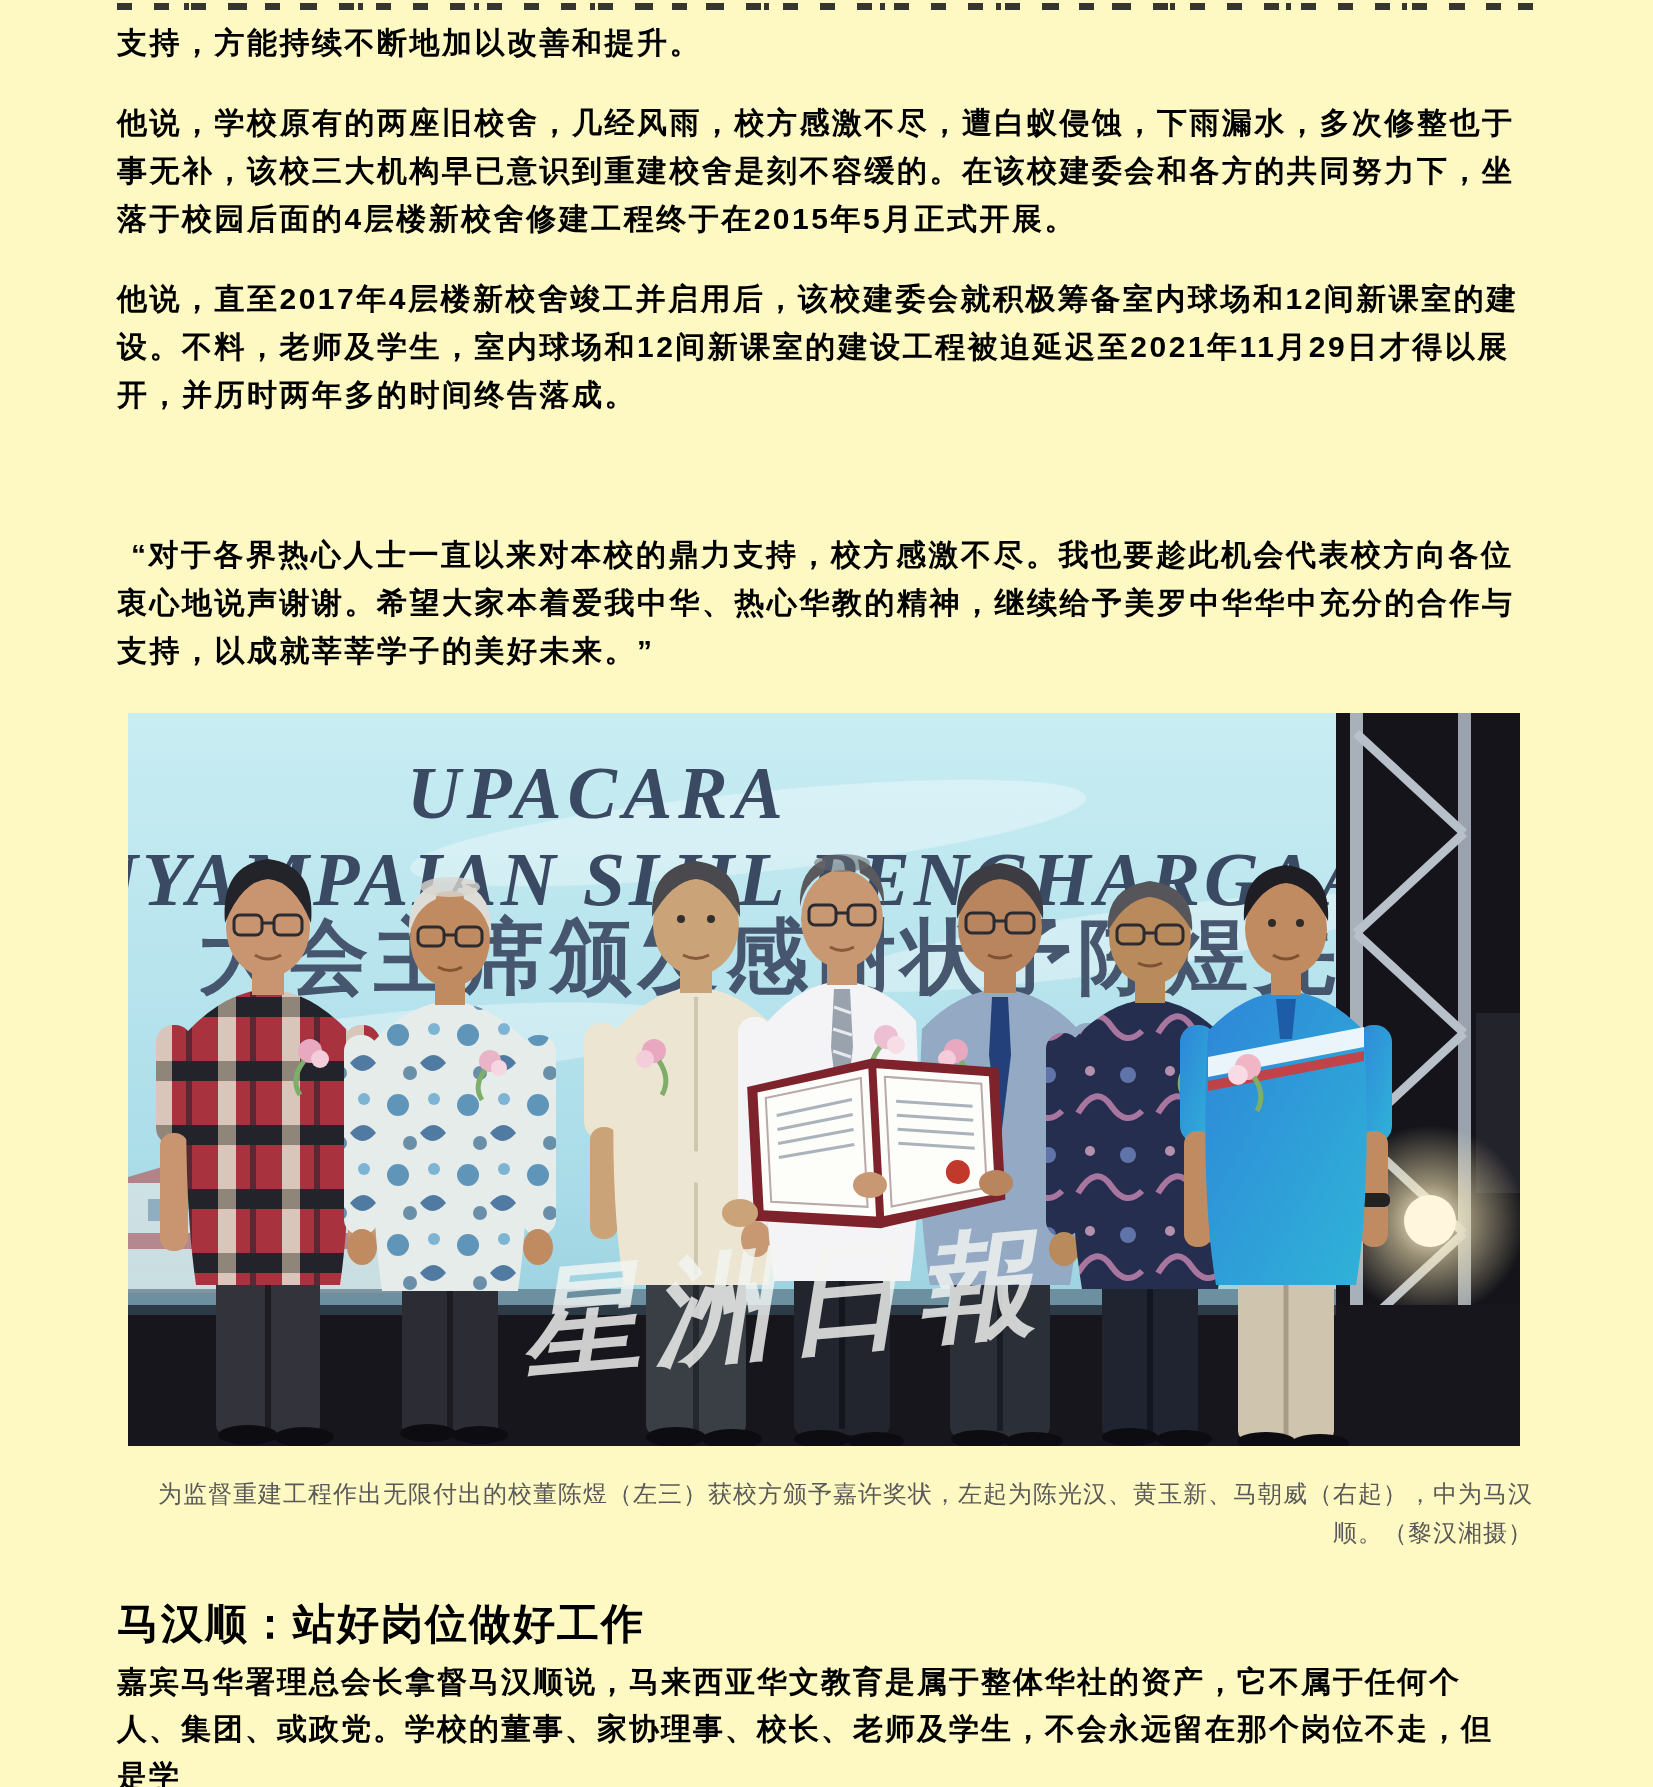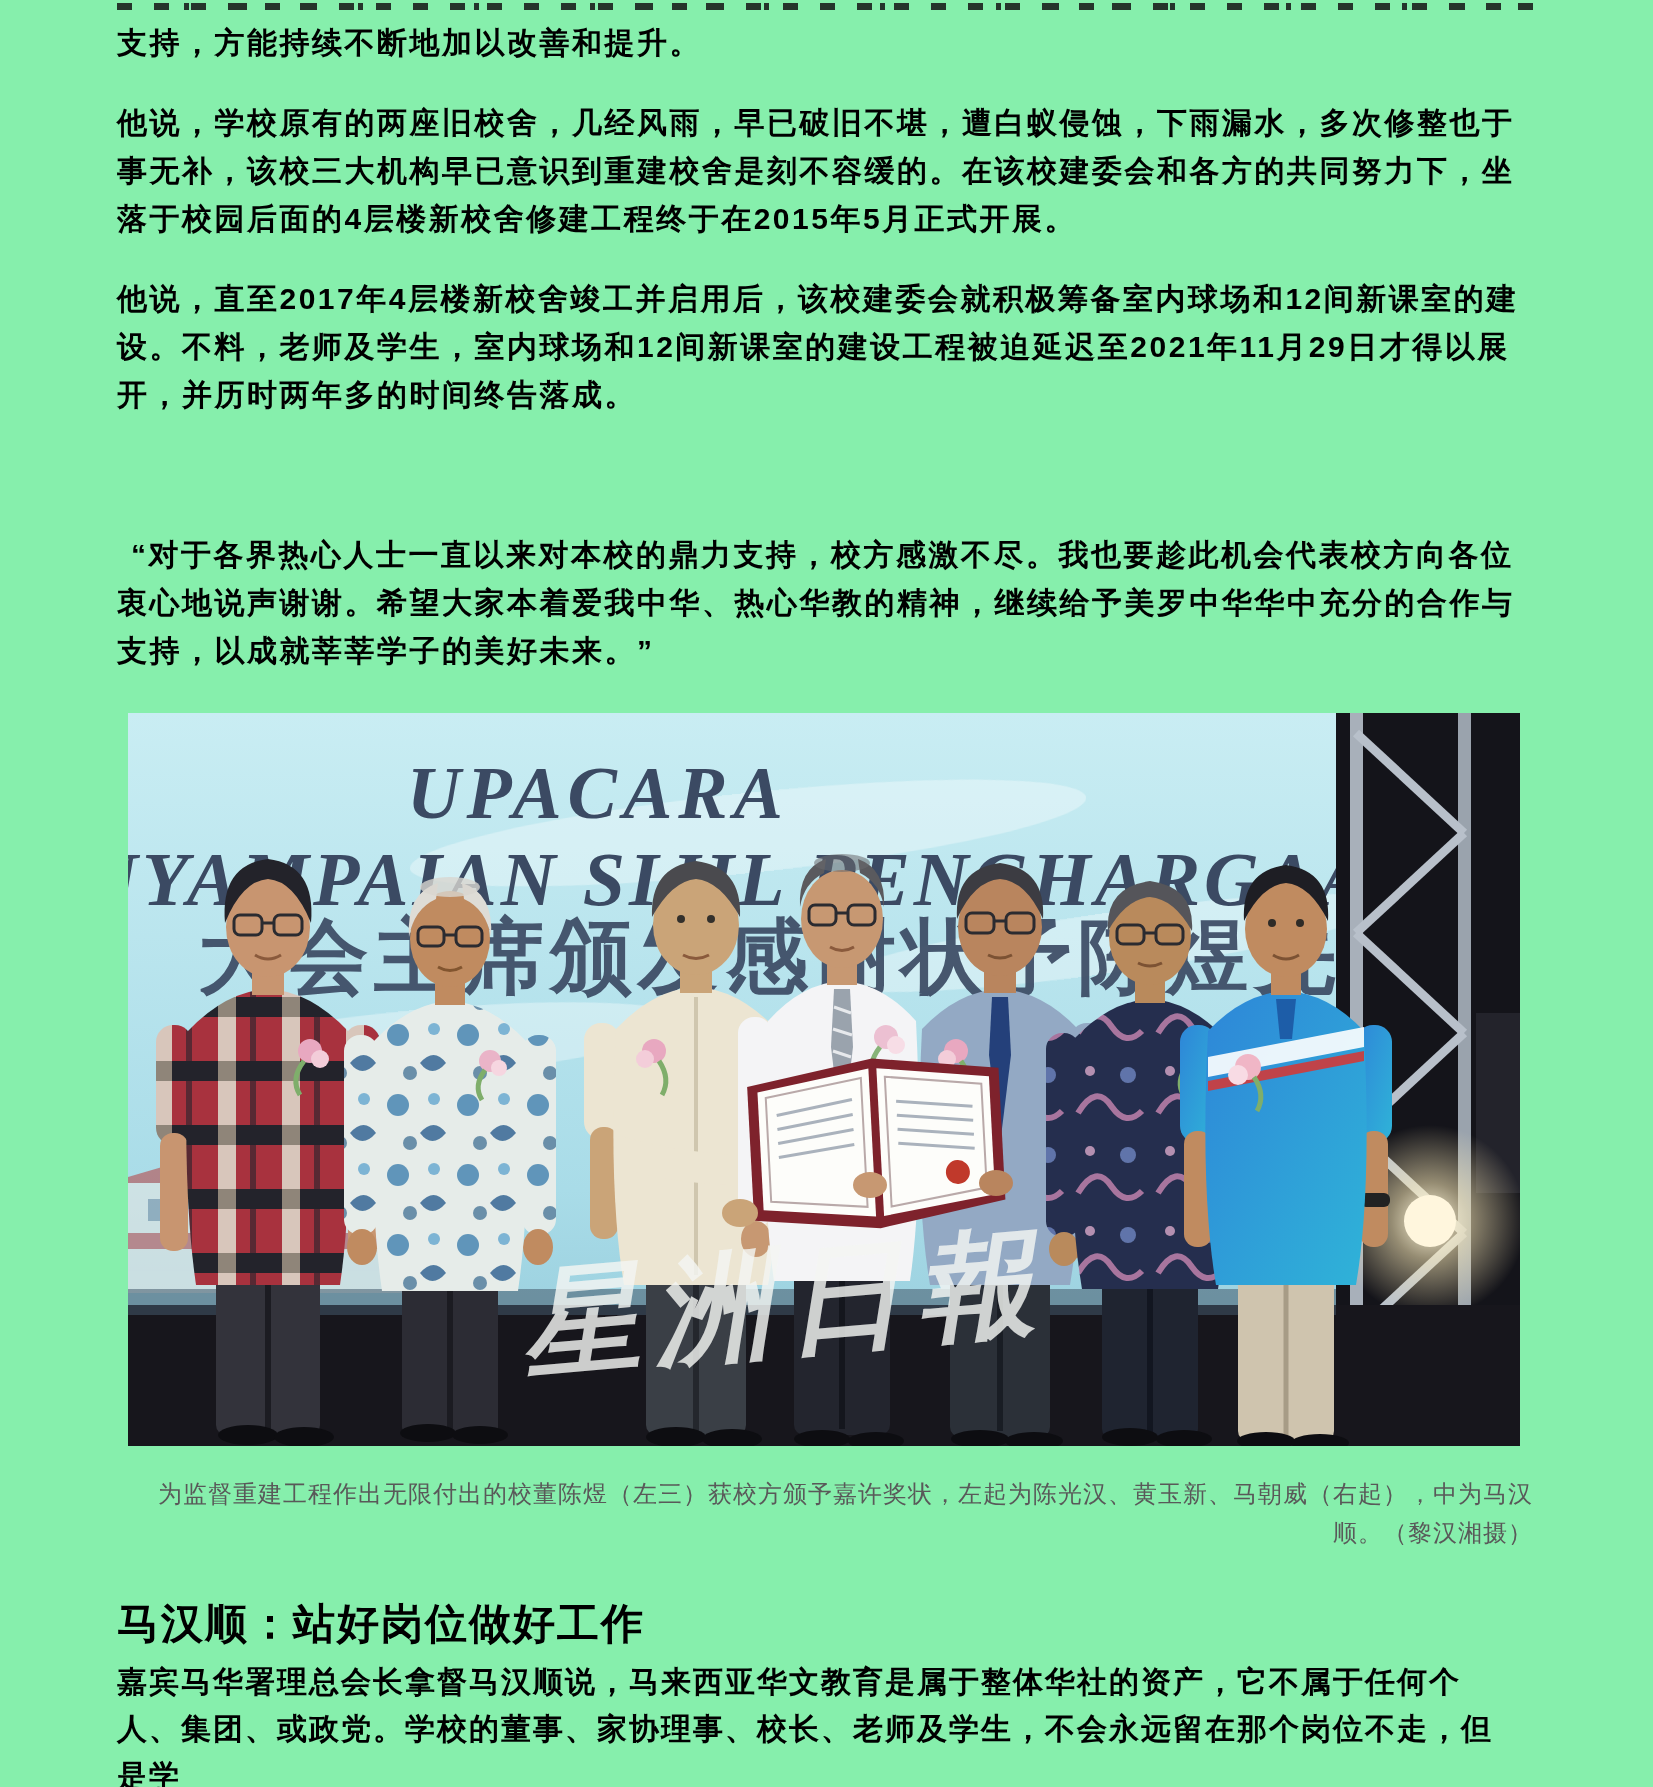--- a/index.html
+++ b/index.html
@@ -1,17 +1,17 @@
 <!DOCTYPE html>
 <html><head>
 <meta charset="utf-8">
 <style>
   html,body{margin:0;padding:0;background:#ffffff;}
   .page{
-    position:relative;width:1653px;height:1787px;background:#86efac;overflow:hidden;
+    position:relative;width:1653px;height:1787px;background:#fef9c3;overflow:hidden;
     font-family:"Liberation Sans","DejaVu Sans",sans-serif;color:#000;
   }
   .content{position:absolute;left:117px;top:0;width:1416px;}
   
   .top-frag{
     height:7px;margin-top:3px;opacity:.85;
     background:
       repeating-linear-gradient(90deg,#151515 0 15px,transparent 15px 37px),
       repeating-linear-gradient(90deg,transparent 0 9px,#151515 9px 14px,transparent 14px 58px);
   }
@@ -40,21 +40,21 @@
 </head>
 <body>
 
 <div class="page">
   <div class="content">
 
     <div class="top-frag"></div>
 
     <p class="body first">支持，方能持续不断地加以改善和提升。</p>
 
-    <p class="body">他说，学校原有的两座旧校舍，几经风雨，早已破旧不堪，遭白蚁侵蚀，下雨漏水，多次修整也于事无补，该校三大机构早已意识到重建校舍是刻不容缓的。在该校建委会和各方的共同努力下，坐落于校园后面的4层楼新校舍修建工程终于在2015年5月正式开展。</p>
+    <p class="body">他说，学校原有的两座旧校舍，几经风雨，校方感激不尽，遭白蚁侵蚀，下雨漏水，多次修整也于事无补，该校三大机构早已意识到重建校舍是刻不容缓的。在该校建委会和各方的共同努力下，坐落于校园后面的4层楼新校舍修建工程终于在2015年5月正式开展。</p>
 
     <p class="body">他说，直至2017年4层楼新校舍竣工并启用后，该校建委会就积极筹备室内球场和12间新课室的建设。不料，老师及学生，室内球场和12间新课室的建设工程被迫延迟至2021年11月29日才得以展开，并历时两年多的时间终告落成。</p>
 
     <p class="body quote">“对于各界热心人士一直以来对本校的鼎力支持，校方感激不尽。我也要趁此机会代表校方向各位衷心地说声谢谢。希望大家本着爱我中华、热心华教的精神，继续给予美罗中华华中充分的合作与支持，以成就莘莘学子的美好未来。”</p>
 
     <div class="photo-wrap">
       <svg width="1392" height="733" viewBox="0 0 1392 733">
         <defs>
           <linearGradient id="skyGrad" x1="0" y1="0" x2="0" y2="1">
             <stop offset="0" stop-color="#c9edf3"></stop>

